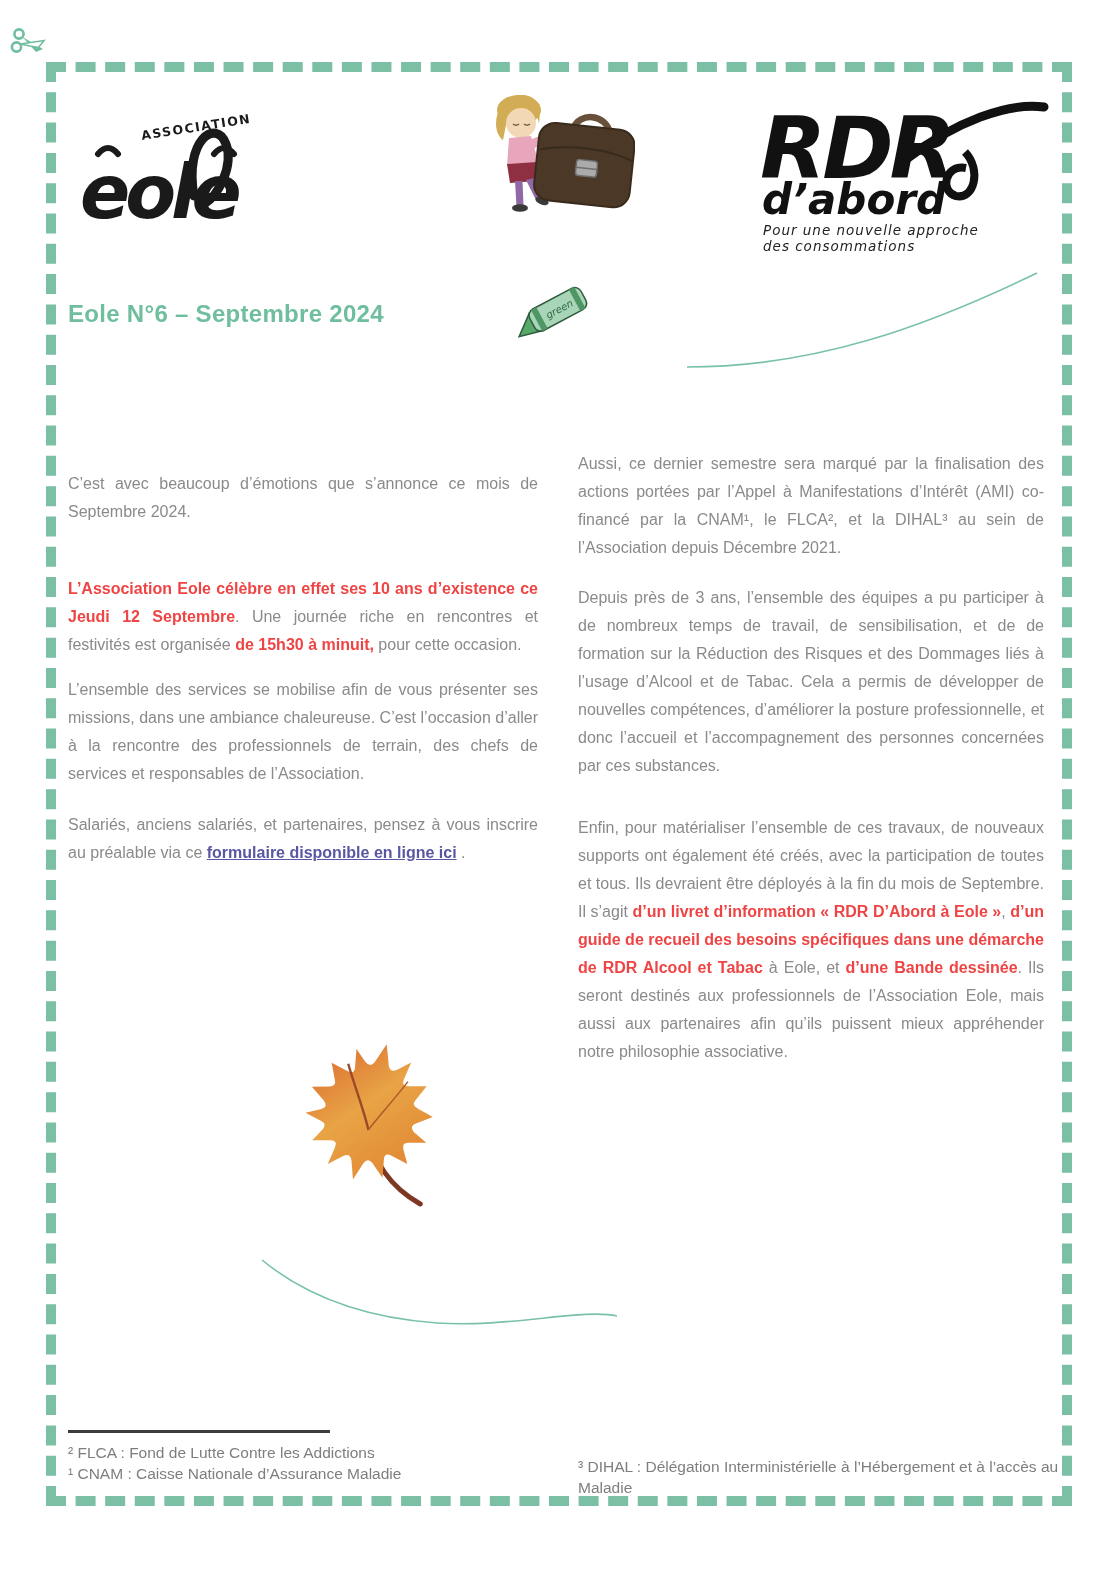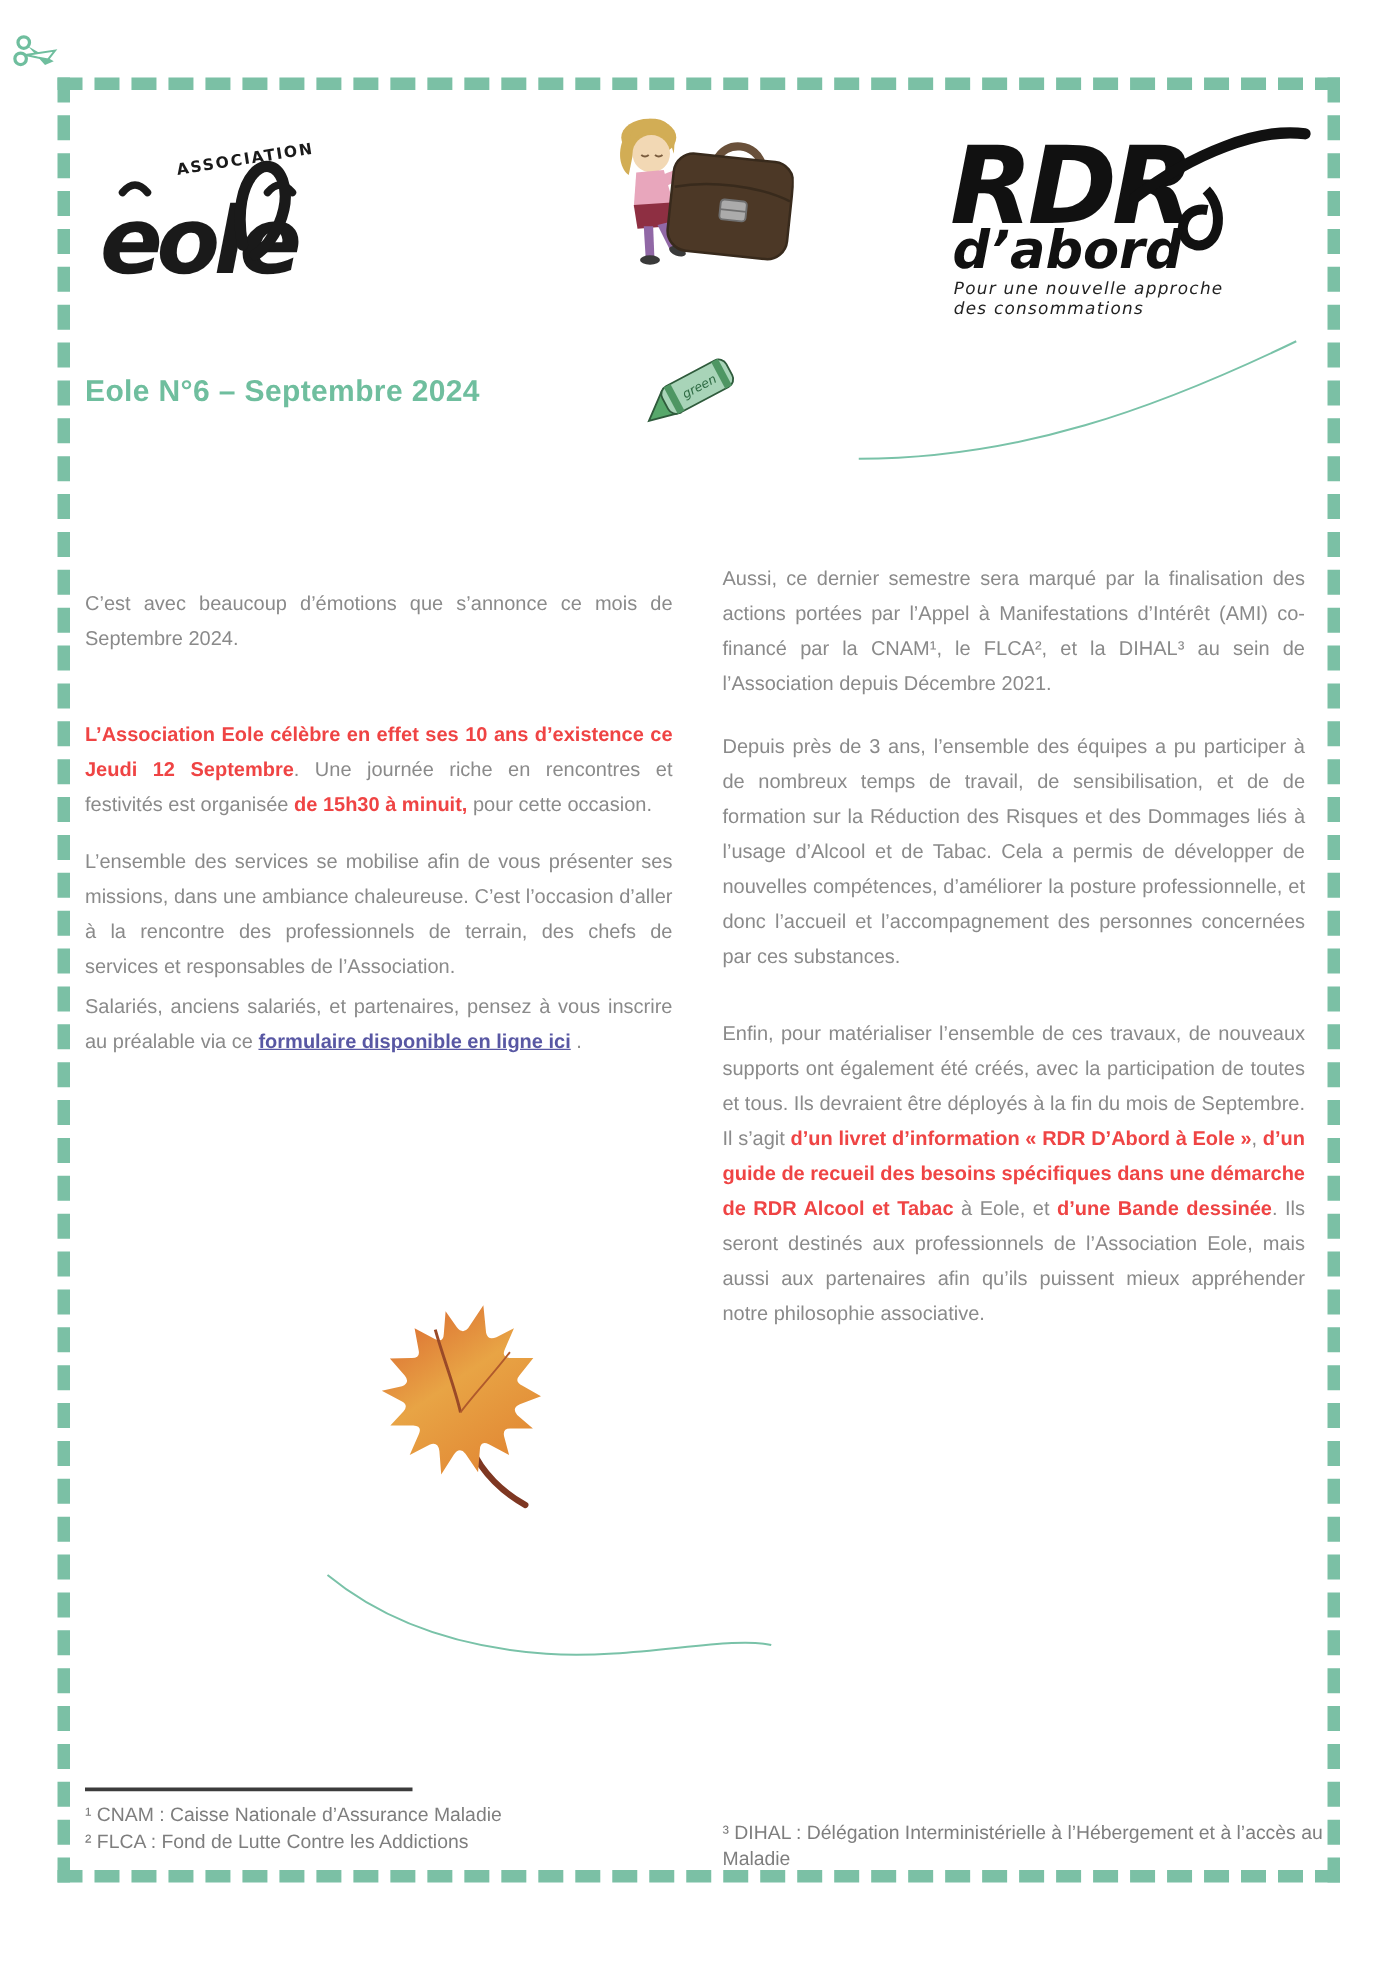--- a/index.html
+++ b/index.html
@@ -11,21 +11,21 @@
   .abs{position:absolute;}
   .masthead{left:68px;top:300px;font-size:24px;font-weight:bold;color:#6FBE9E;letter-spacing:.3px;}
   .article-title{left:68px;top:384px;font-size:30px;font-weight:bold;color:#6FBE9E;}
   .col{position:absolute;font-size:16px;line-height:28px;color:#8A8A8A;text-align:justify;}
   .col-left{left:68px;top:470px;width:470px;}
   .col-right{left:578px;top:450px;width:466px;}
   .col p{margin:0 0 17px 0;}
   p.after-xl{margin-bottom:49px;}
   p.after-lg{margin-bottom:34px;}
   p.after-md{margin-bottom:22px;}
-  p.after-sm{margin-bottom:4px;}
+  p.after-sm{margin-bottom:23px;}
   .b{font-weight:bold;color:#ef4444;}
   .inline-link{font-weight:bold;color:#5857A3;text-decoration:underline;cursor:pointer;}
   .footnote{position:absolute;font-size:15.5px;line-height:21px;color:#7E7E7E;}
   .fn-left{left:68px;top:1430px;width:470px;}
   .fn-right{left:578px;top:1456px;width:486px;}
   .fn-rule{width:262px;height:3px;background:#3C3C3C;margin-bottom:9px;}
   svg text{font-family:"DejaVu Sans", sans-serif;}
 </style>
 </head>
 <body>
@@ -127,20 +127,20 @@
       <path d="M70,24 C64,38 56,52 52,62" fill="none" stroke="#B05A2C" stroke-width="1"></path>
     </g>
   </svg>
 
   <svg class="abs" style="left:252px;top:1252px" width="372" height="85" viewBox="0 0 372 85">
     <path d="M10,8 C55,45 115,66 185,71 S 332,56 365,64" fill="none" stroke="#79C2A8" stroke-width="1.6"></path>
   </svg>
 
   <div class="footnote fn-left">
     <div class="fn-rule"></div>
+    <div>² FLCA : Fond de Lutte Contre les Addictions</div>
     <div>¹ CNAM : Caisse Nationale d’Assurance Maladie</div>
-    <div>² FLCA : Fond de Lutte Contre les Addictions</div>
   </div>
   <div class="footnote fn-right">
     <div>³ DIHAL : Délégation Interministérielle à l’Hébergement et à l’accès au Maladie</div>
   </div>
 
 </div>
 
 </body></html>

